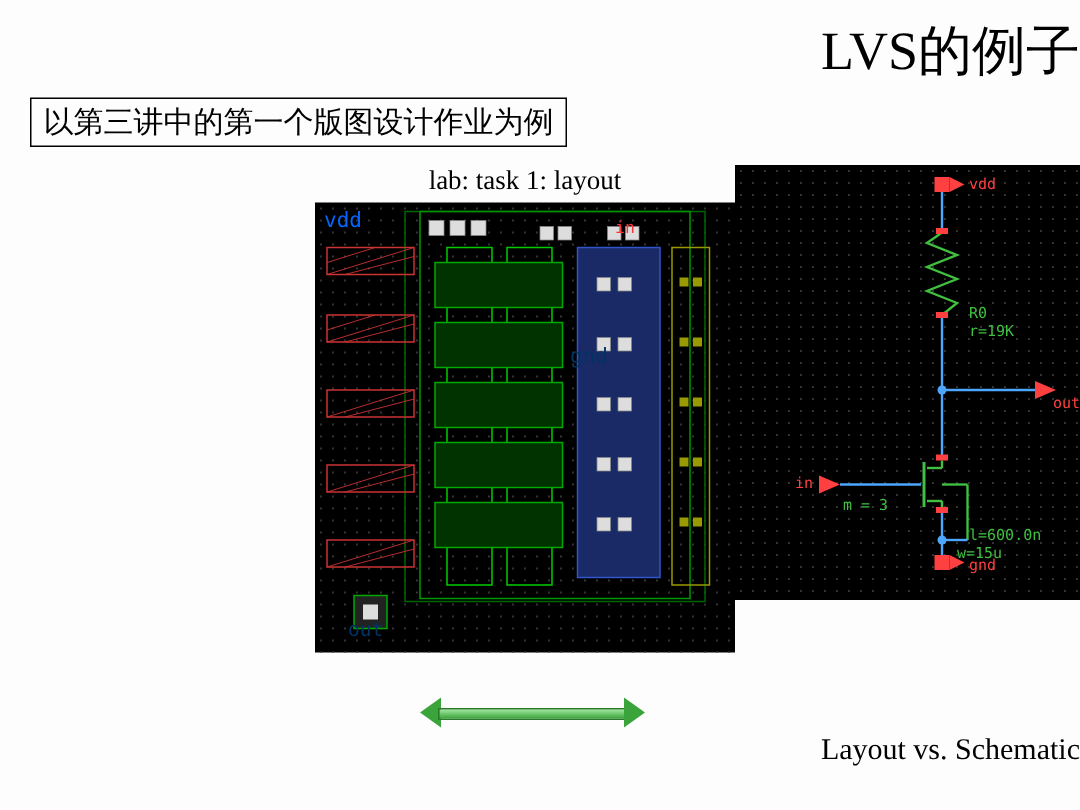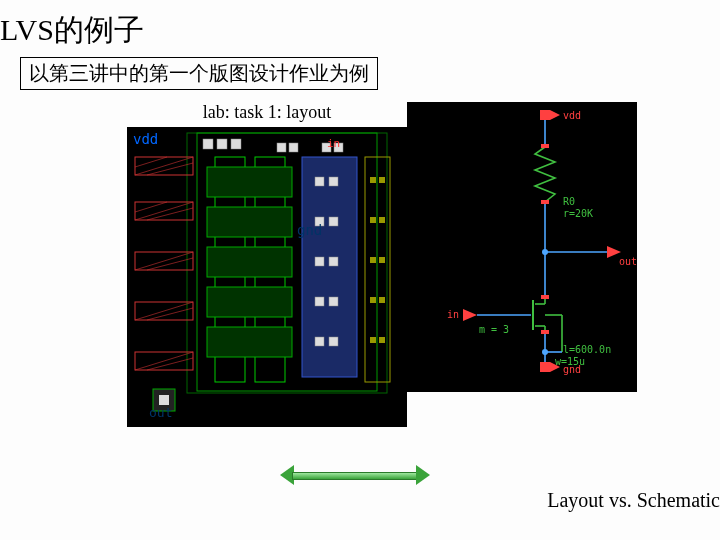--- a/index.html
+++ b/index.html
@@ -6,38 +6,38 @@
     margin: 0;
     padding: 0;
     width: 720px;
     height: 540px;
     background: #fdfdfd;
     font-family: "Times New Roman", serif;
     position: relative;
     overflow: hidden;
   }
   .title {
-    text-align: left;
-    font-size: 30px;
+    text-align: right;
+    font-size: 36px;
     margin-top: 10px;
     margin-bottom: 6px;
     color: #000;
   }
   .subtitle-box {
     border: 1px solid #000;
     display: inline-block;
     margin-left: 20px;
     padding: 2px 8px;
     font-size: 20px;
     color: #000;
     text-align: center;
   }
   .content {
     display: flex;
-    justify-content: center;
+    justify-content: flex-end;
     margin-top: 12px;
     padding-left: 44px;
   }
   .col {
     display: flex;
     flex-direction: column;
     align-items: center;
   }
   .col-label {
     font-size: 18px;
@@ -237,21 +237,21 @@
         <polygon points="56,207 70,213 56,219" fill="#ff4040"></polygon>
 
         <line x1="138" y1="232" x2="138" y2="260" stroke="#4da6ff" stroke-width="1.6"></line>
         <circle cx="138" cy="250" r="3" fill="#4da6ff"></circle>
         <line x1="138" y1="250" x2="155" y2="250" stroke="#4da6ff" stroke-width="1.6"></line>
         <rect x="133" y="260" width="10" height="10" fill="#ff4040"></rect>
         <polygon points="143,260 153,265 143,270" fill="#ff4040"></polygon>
       </svg>
       <div class="sch-label sch-red" style="left:156px;top:8px">vdd</div>
       <div class="sch-label sch-green" style="left:156px;top:50px">R0</div>
-      <div class="sch-label sch-green" style="left:156px;top:62px">r=20K</div>
+      <div class="sch-label sch-green" style="left:156px;top:62px">r=19K</div>
       <div class="sch-label sch-red" style="left:212px;top:154px">out</div>
       <div class="sch-label sch-green" style="left:72px;top:178px">m = 3</div>
       <div class="sch-label sch-red" style="left:40px;top:207px">in</div>
       <div class="sch-label sch-green" style="left:156px;top:198px">l=600.0n</div>
       <div class="sch-label sch-green" style="left:148px;top:210px">w=15u</div>
       <div class="sch-label sch-red" style="left:156px;top:262px">gnd</div>
     </div>
   </div>
 </div>
 

